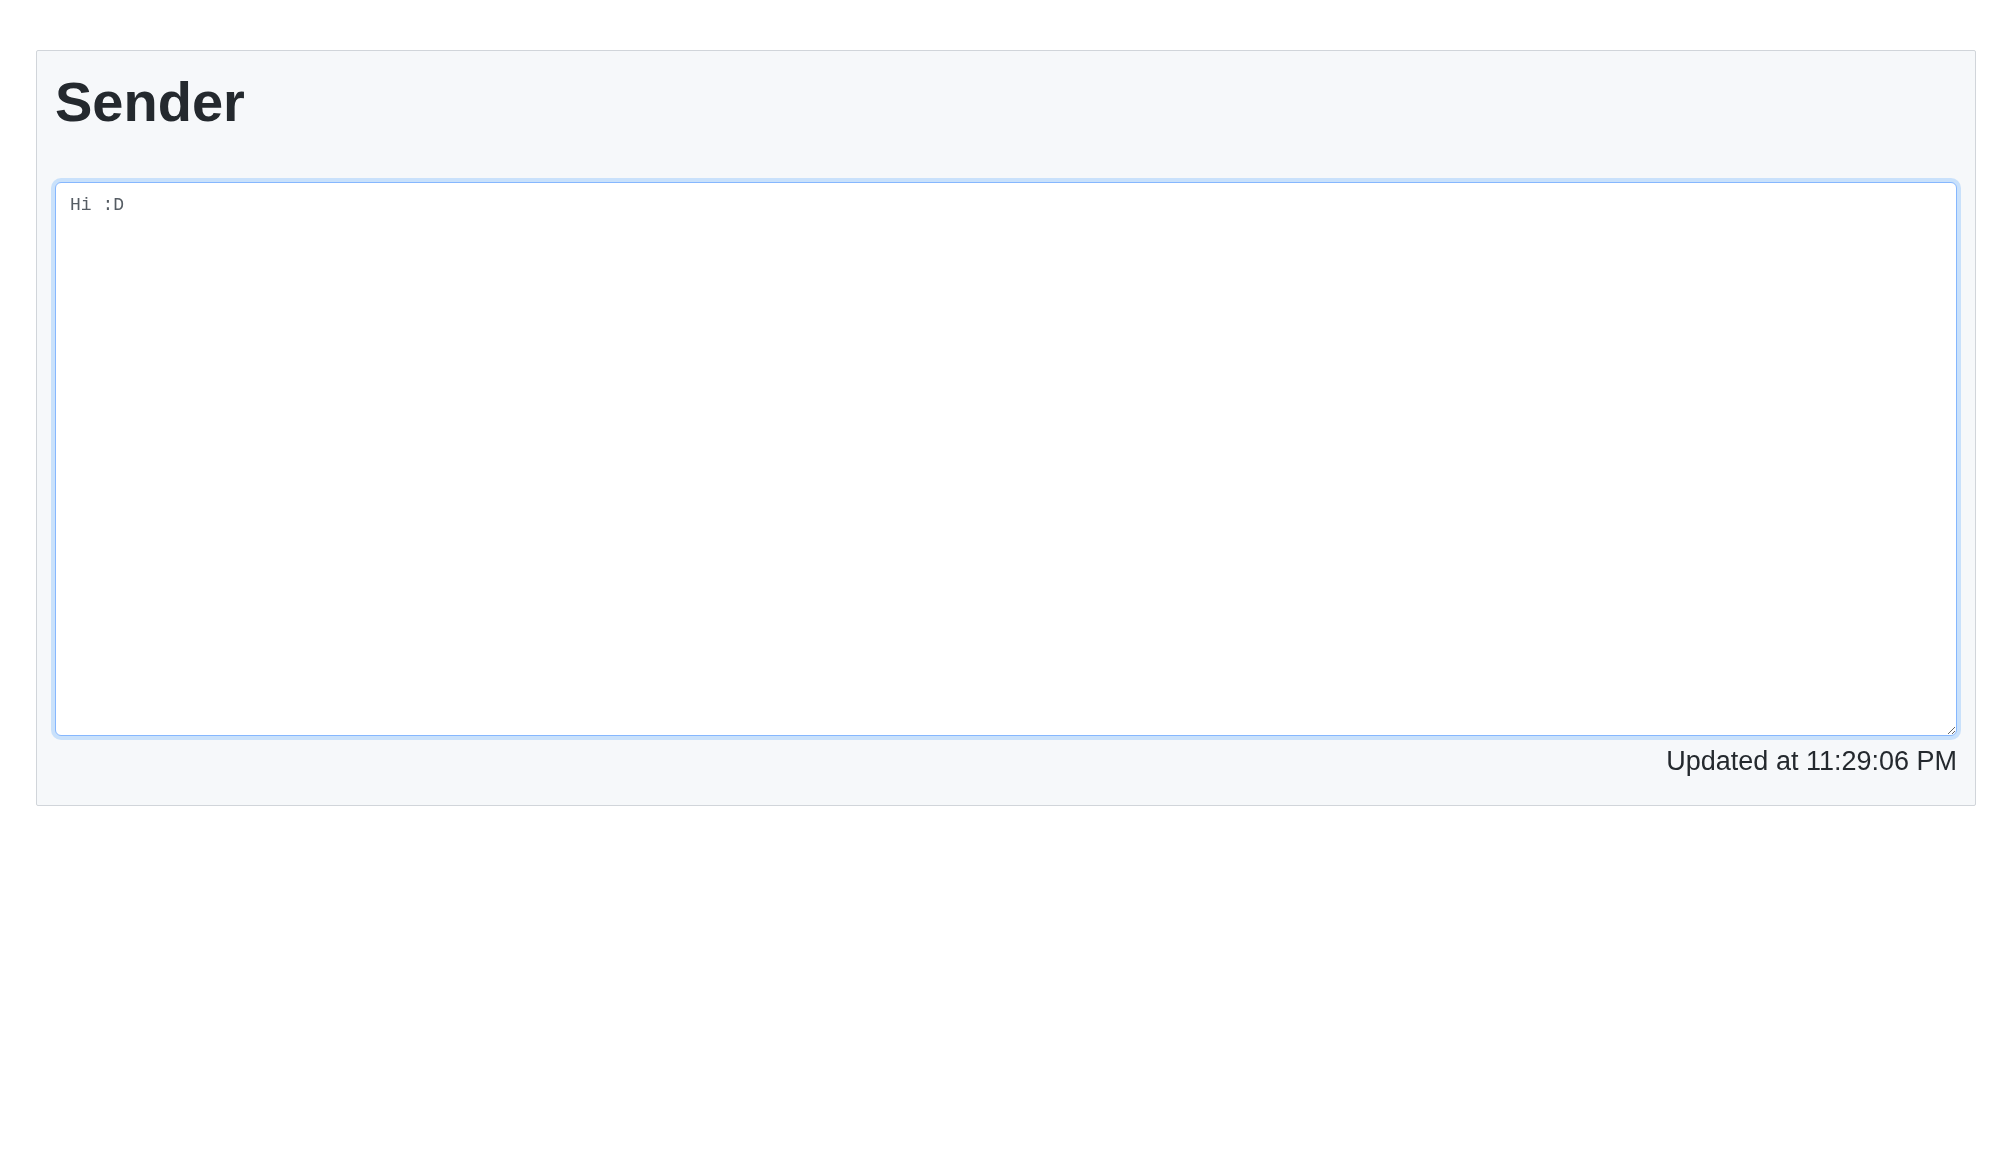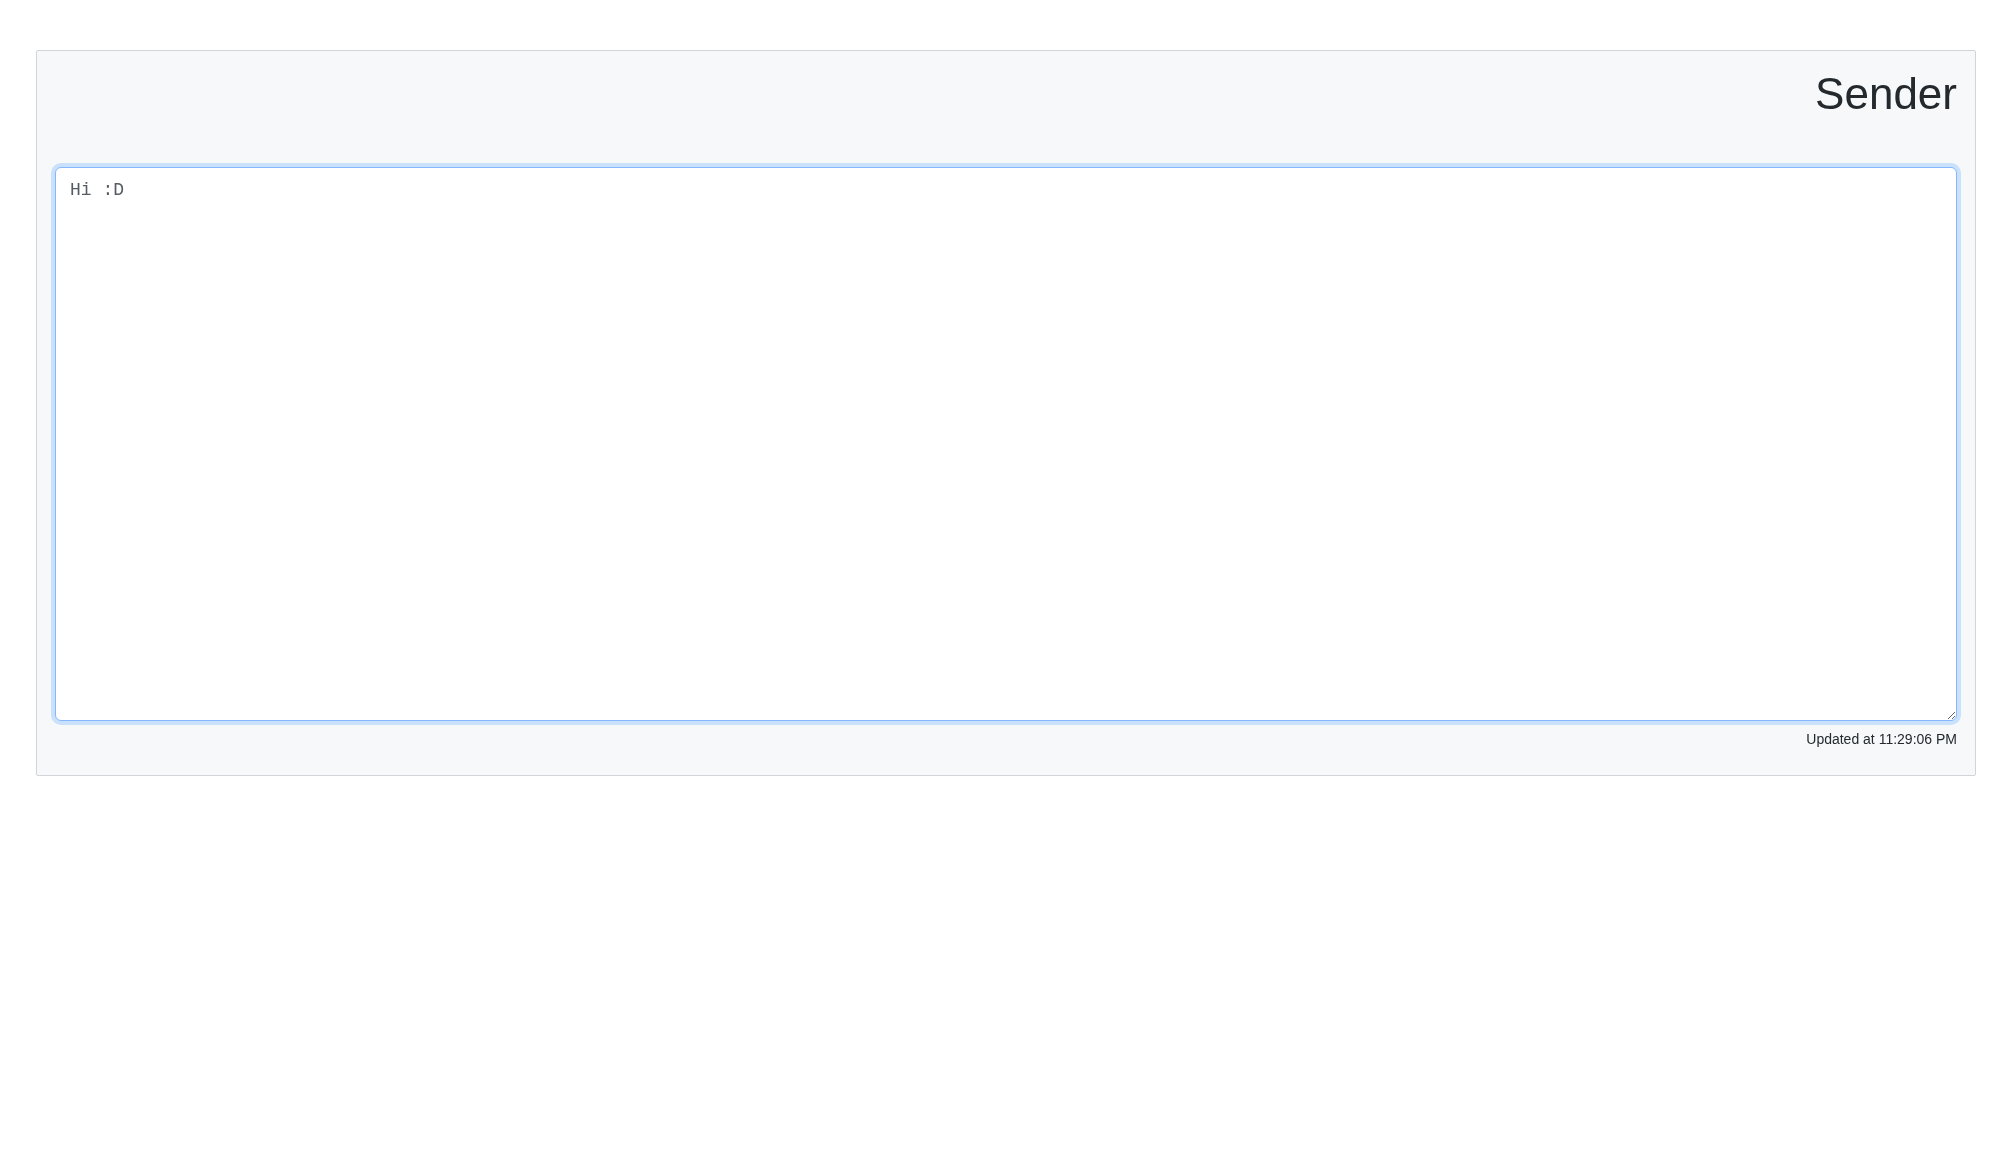--- a/index.html
+++ b/index.html
@@ -13,23 +13,23 @@
       padding: 50px 36px;
       color: #24292e;
     }
     .container {
       background: #f6f8fa;
       border: 1px solid #d1d5da;
       border-radius: 2px;
       padding: 18px 18px 28px 18px;
     }
     .title {
-      font-size: 44px;
-      font-weight: 400;
-      text-align: right;
+      font-size: 56px;
+      font-weight: 700;
+      text-align: left;
       color: #24292e;
       margin-bottom: 14px;
     }
     .description {
       font-size: 20px;
       color: #24292e;
       margin-bottom: 18px;
       line-height: 1.4;
     }
     .textarea-wrapper {
@@ -46,21 +46,21 @@
       padding: 10px 14px;
       font-family: SFMono-Regular, Consolas, "Liberation Mono", Menlo, monospace;
       font-size: 18px;
       color: #555c63;
       resize: both;
       outline: none;
       line-height: 1.4;
     }
     .updated-text {
       text-align: right;
-      font-size: 14px;
+      font-size: 27px;
       color: #24292e;
       margin-top: 6px;
     }
   </style>
 </head>
 <body>
 
 <div class="container">
   <h1 class="title">Sender</h1>
   <div class="textarea-wrapper">

